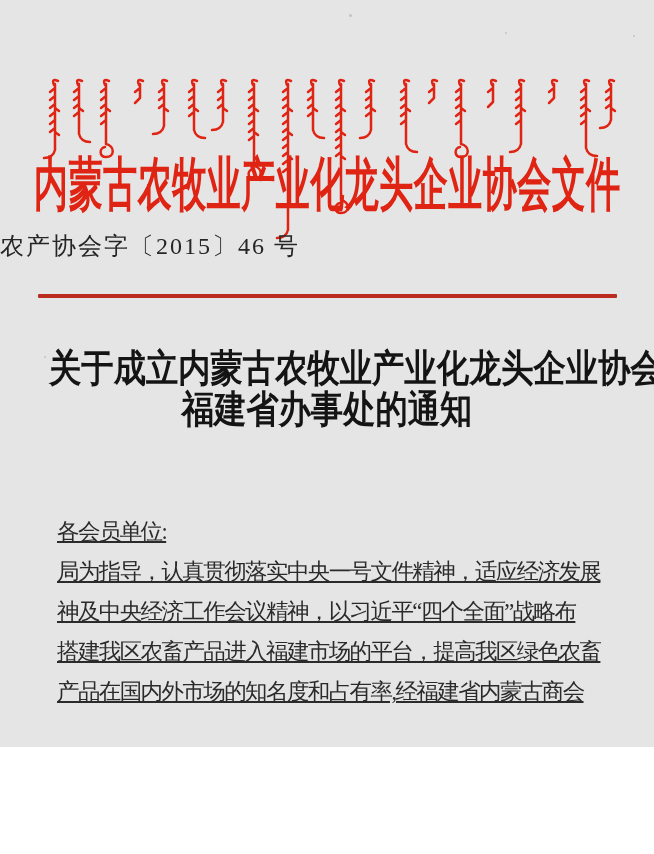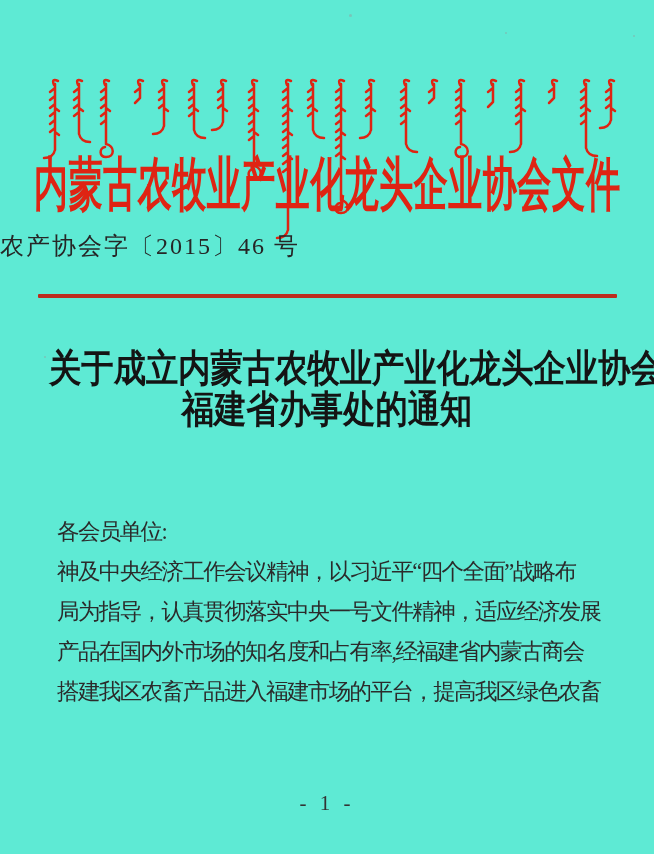--- a/index.html
+++ b/index.html
@@ -1,19 +1,19 @@
 <!DOCTYPE html>
 <html><head>
 <meta charset="utf-8">
 <style>
   html,body { margin:0; padding:0; background:#ffffff; }
   .page {
     position:relative;
-    width:654px; height:854px;
-    background:#5eead4;
+    width:654px; height:747px;
+    background:#e5e5e5;
     overflow:hidden;
     font-family:"Liberation Serif","DejaVu Serif",serif;
   }
   
   .mongolian-band {
     position:absolute; top:74px; left:0;
     width:654px; height:170px;
     pointer-events:none;
   }
   
@@ -54,21 +54,21 @@
   }
   .doc-title .tline {
     transform:scaleX(0.85);
     transform-origin:center;
     white-space:nowrap;
   }
   
   .body-text {
     position:absolute; top:512px; left:57px;
     width:545px;
-    font-size:22.5px; color:#2b2b2b;
+    font-size:22.5px; color:#2b2b2b;text-decoration:underline;
   }
   .body-text .line {
     height:40px; line-height:40px;
     white-space:nowrap;
     letter-spacing:-1.6px;
   }
   .body-text .line.indent { padding-left:45px; }
   
   .page-number {
     position:absolute; top:791px; left:0;
@@ -119,24 +119,24 @@
 
   <div class="red-rule"></div>
 
   <div class="doc-title">
     <div class="tline">关于成立内蒙古农牧业产业化龙头企业协会</div>
     <div class="tline">福建省办事处的通知</div>
   </div>
 
   <div class="body-text">
     <div class="line">各会员单位:</div>
+    <div class="line">局为指导，认真贯彻落实中央一号文件精神，适应经济发展</div>
     <div class="line">神及中央经济工作会议精神，以习近平“四个全面”战略布</div>
-    <div class="line">局为指导，认真贯彻落实中央一号文件精神，适应经济发展</div>
+    <div class="line">搭建我区农畜产品进入福建市场的平台，提高我区绿色农畜</div>
     <div class="line">产品在国内外市场的知名度和占有率,经福建省内蒙古商会</div>
-    <div class="line">搭建我区农畜产品进入福建市场的平台，提高我区绿色农畜</div>
   </div>
 
   <div class="page-number">- 1 -</div>
 
   <div class="speck" style="left:349px;top:14px;width:3px;height:3px;"></div>
   <div class="speck" style="left:505px;top:32px;width:2px;height:2px;"></div>
   <div class="speck" style="left:633px;top:35px;width:2px;height:2px;"></div>
   <div class="speck" style="left:637px;top:367px;width:3px;height:3px;"></div>
   <div class="speck" style="left:44px;top:356px;width:2px;height:2px;"></div>
   <div class="speck" style="left:530px;top:646px;width:2px;height:2px;"></div>

